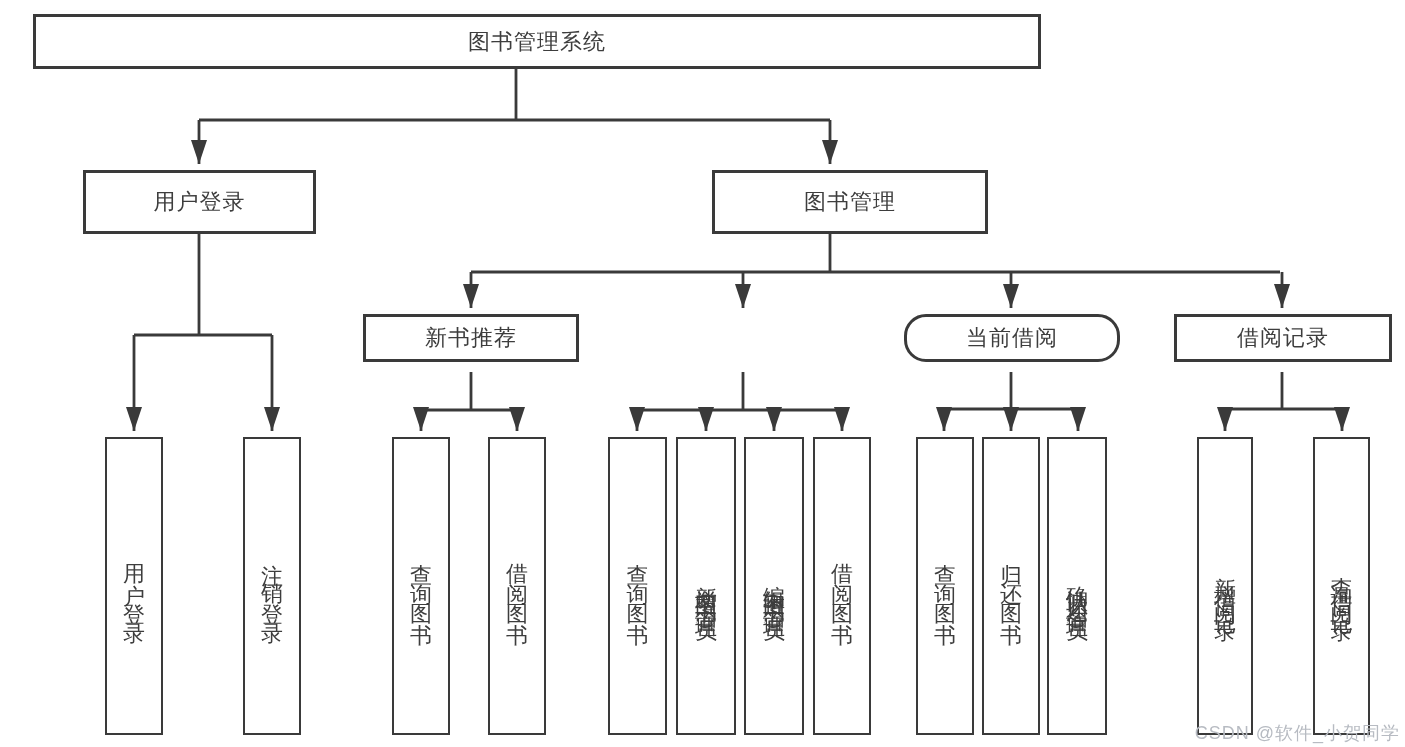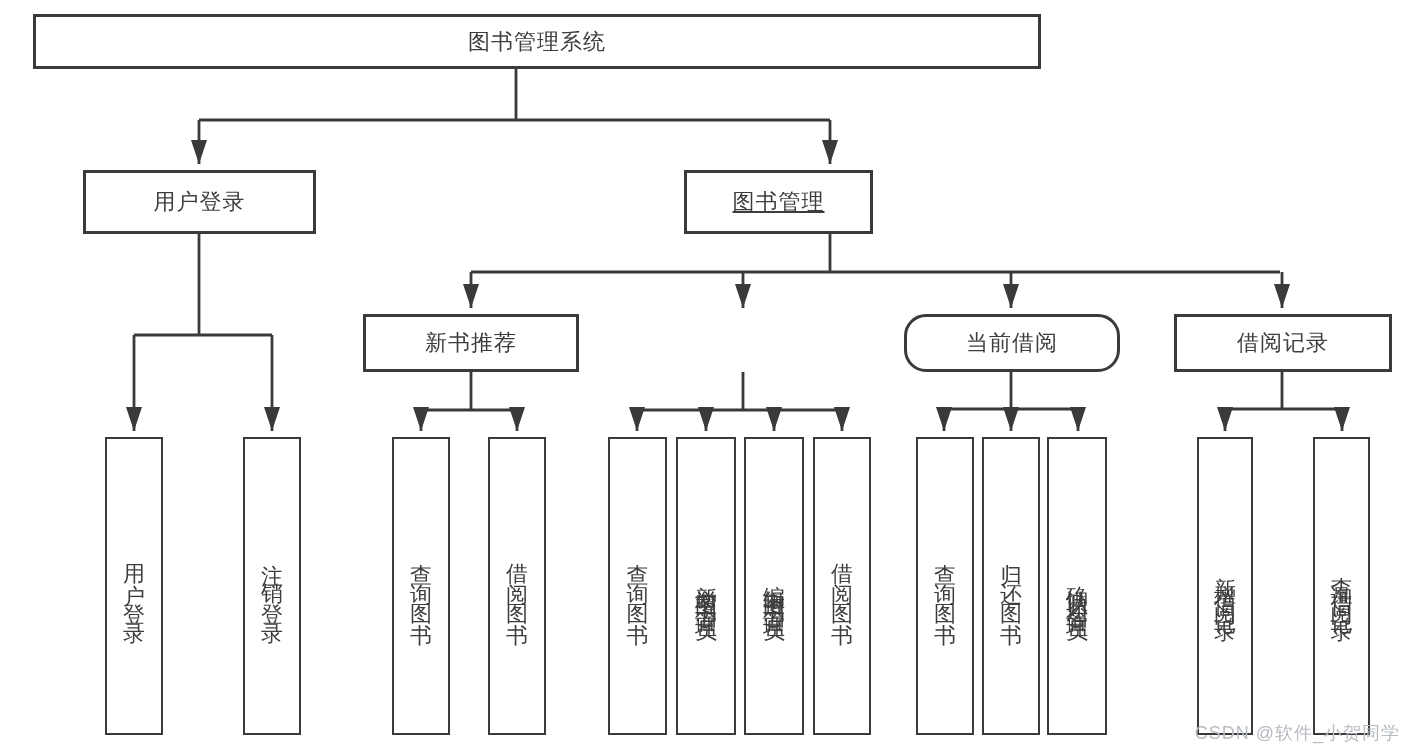--- a/index.html
+++ b/index.html
@@ -40,21 +40,21 @@
     white-space: nowrap;
   }
   .node.root {
     left: 12px; top: 14px;
     width: 1008px; height: 55px; margin-left: 21px;
   }
   .node.lvl2 {
     top: 170px; height: 64px;
   }
   .node.lvl3 {
-    top: 314px; height: 58px; width: 216px;
+    top: 314px; height: 48px; width: 216px;
   }
   .node.leaf {
     top: 437px; height: 298px; width: 58px;
     border-width: 2px;
     writing-mode: vertical-rl;
     text-orientation: mixed;
     font-size: 22px;
     line-height: 1;
   }
   .leaf.sp4 { letter-spacing: 20px; }
@@ -108,21 +108,21 @@
     <path d="M944,409 V431" fill="none" stroke="#3a3a3a" stroke-width="2.8" marker-end="url(#arr)"></path>
     <path d="M1011,409 V431" fill="none" stroke="#3a3a3a" stroke-width="2.8" marker-end="url(#arr)"></path>
     <path d="M1078,409 V431" fill="none" stroke="#3a3a3a" stroke-width="2.8" marker-end="url(#arr)"></path>
     <path d="M1225,409 V431" fill="none" stroke="#3a3a3a" stroke-width="2.8" marker-end="url(#arr)"></path>
     <path d="M1342,409 V431" fill="none" stroke="#3a3a3a" stroke-width="2.8" marker-end="url(#arr)"></path>
   </svg>
 
   <div class="node root">图书管理系统</div>
 
   <div class="node lvl2" style="left:83px; width:233px;">用户登录</div>
-  <div class="node lvl2" style="left:684px; width:189px;text-decoration:underline;">图书管理</div>
+  <div class="node lvl2" style="left:712px; width:276px;">图书管理</div>
 
   <div class="node lvl3" style="left:363px;">新书推荐</div>
   <div class="node lvl3" style="left:904px;border-radius:22px;">当前借阅</div>
   <div class="node lvl3" style="left:1174px; width:218px;">借阅记录</div>
 
   <div class="node leaf sp4" style="left:105px;">用户登录</div>
   <div class="node leaf sp4" style="left:243px;">注销登录</div>
 
   <div class="node leaf sp4" style="left:392px;">查询图书</div>
   <div class="node leaf sp4" style="left:488px;">借阅图书</div>

